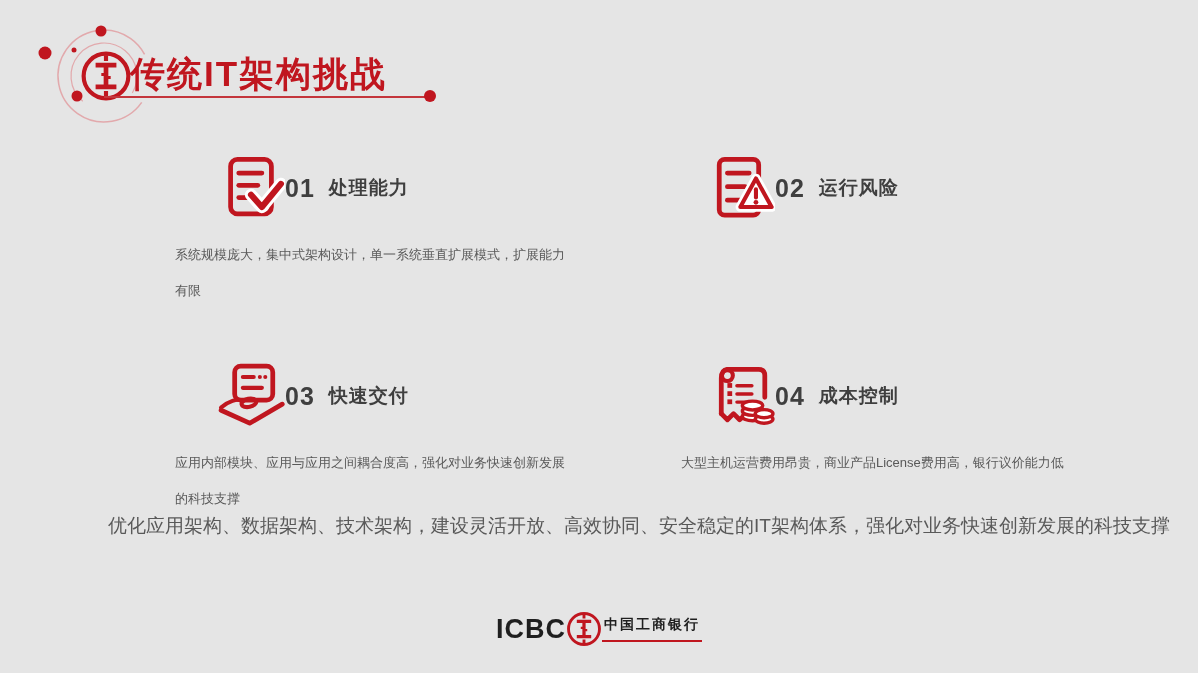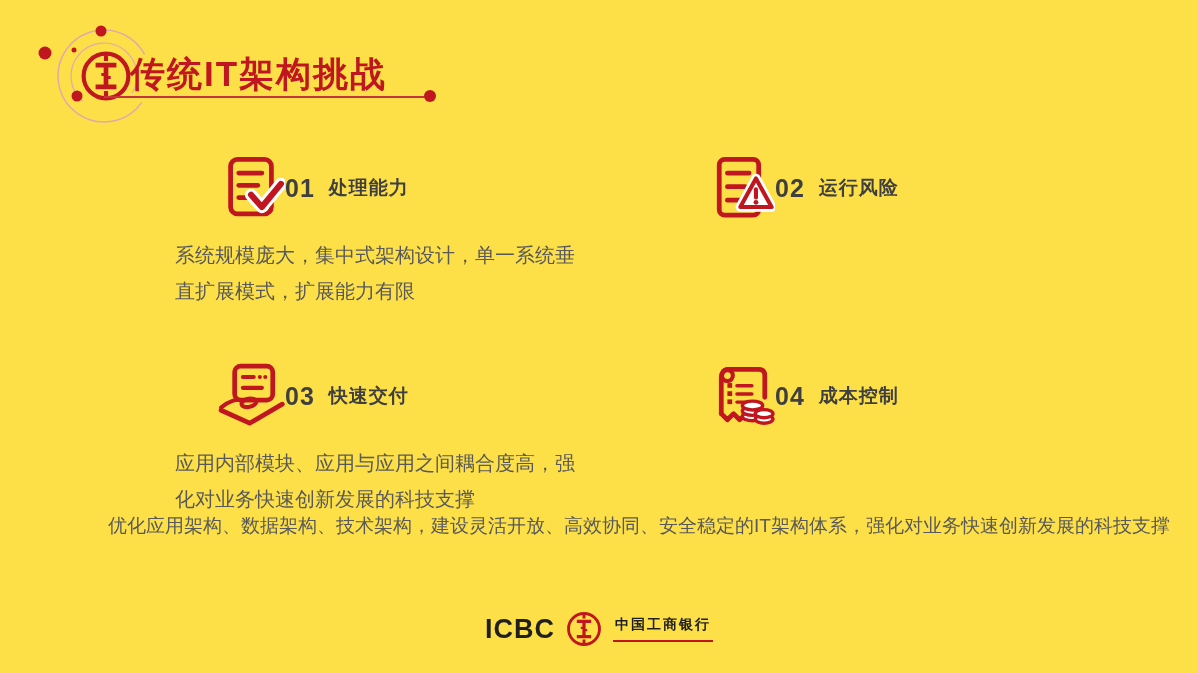--- a/index.html
+++ b/index.html
@@ -1,17 +1,17 @@
 <!DOCTYPE html>
 <html><head>
 <meta charset="utf-8">
 <style>
   html,body{margin:0;padding:0;background:#ffffff;}
   .slide{
-    position:relative;width:1198px;height:673px;background:#fde047;
+    position:relative;width:1198px;height:673px;background:#e5e5e5;
     font-family:"Liberation Sans",sans-serif;overflow:hidden;
   }
   
   .logo-deco{position:absolute;left:8px;top:4px;width:176px;height:144px;}
   .title{
     position:absolute;left:130px;top:51px;margin:0;
     font-size:35px;font-weight:bold;color:#C0161F;letter-spacing:2px;
   }
   .title-underline{position:absolute;left:104px;top:96px;width:322px;height:2px;background:#C4363C;}
   .title-dot{position:absolute;left:424px;top:90px;width:12px;height:12px;border-radius:50%;background:#C0161F;}
@@ -19,27 +19,27 @@
   
   .card{position:absolute;width:404px;}
   .c1{left:175px}.c2{left:681px}
   .r1{top:154px}.r2{top:362px}
   .card-head{display:flex;align-items:center;margin-left:42px;height:68px;}
   .c2 .card-head{margin-left:26px;}
   .icon{width:68px;height:68px;display:flex;flex:0 0 auto;}
   .icon svg{width:100%;height:100%;}
   .num{font-size:25px;font-weight:bold;color:#3F3F3F;letter-spacing:1px;margin-right:14px;}
   .ttl{font-size:19px;font-weight:bold;color:#3F3F3F;letter-spacing:1px;}
-  .card-body{margin:15px 0 0;font-size:20px;line-height:36px;color:#595959;width:402px;}
+  .card-body{margin:15px 0 0;font-size:13px;line-height:36px;color:#595959;width:402px;}
 
   
   .summary{position:absolute;top:513px;left:0;width:100%;text-align:center;
     font-size:19px;color:#595959;margin:0;padding-left:40px;}
   .footer{position:absolute;top:611px;left:0;width:100%;display:flex;
-    justify-content:center;align-items:center;gap:11px;}
+    justify-content:center;align-items:center;}
   .icbc{font-size:27px;font-weight:bold;color:#1F1F1F;letter-spacing:1px;}
   .emblem{width:36px;height:36px;display:flex;}
   .emblem svg{width:100%;height:100%;}
   .bank{font-size:14px;font-weight:bold;color:#1F1F1F;letter-spacing:2px;
     border-bottom:2px solid #C0161F;padding:0 2px 6px;}
 </style>
 </head>
 <body>
 
 <div class="slide">
@@ -137,20 +137,21 @@
           <ellipse cx="67" cy="80" rx="15" ry="6.5" fill="#ffffff" stroke-width="5"></ellipse>
           <ellipse cx="67" cy="72" rx="15" ry="6.5" fill="#ffffff" stroke-width="5"></ellipse>
           <ellipse cx="67" cy="64" rx="15" ry="6.5" fill="#ffffff" stroke-width="5"></ellipse>
           <ellipse cx="84" cy="84" rx="13" ry="6" fill="#ffffff" stroke-width="5"></ellipse>
           <ellipse cx="84" cy="76" rx="13" ry="6" fill="#ffffff" stroke-width="5"></ellipse>
         </svg>
       </span>
       <span class="num">04</span>
       <span class="ttl">成本控制</span>
     </div>
+    <p class="card-body">大型主机运营费用昂贵，商业产品License费用高，银行议价能力低</p>
   </section>
 
   <p class="summary">优化应用架构、数据架构、技术架构，建设灵活开放、高效协同、安全稳定的IT架构体系，强化对业务快速创新发展的科技支撑</p>
 
   <div class="footer">
     <span class="icbc">ICBC</span>
     <span class="emblem">
       <svg viewBox="0 0 100 100" fill="none" stroke="#C0161F">
         <circle cx="50" cy="50" r="43" stroke-width="8"></circle>
         <path d="M50 10 V21 M50 79 V90" stroke-width="8"></path>

